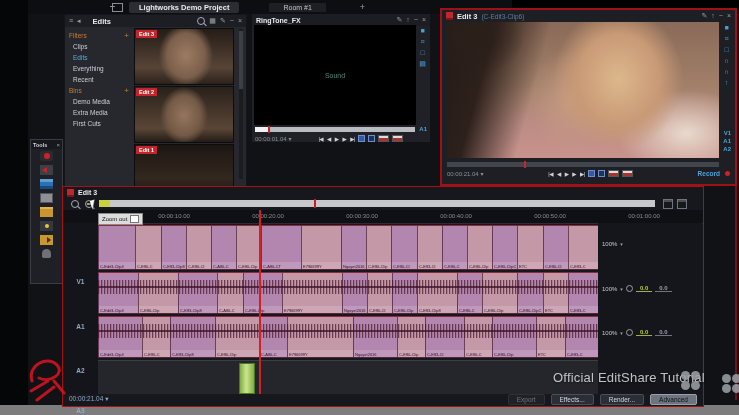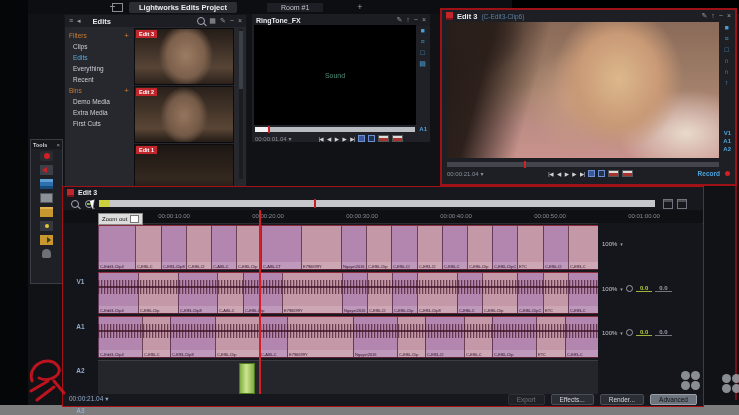--- a/index.html
+++ b/index.html
@@ -154,21 +154,21 @@
 </head>
 <body>
 
 <div id="screen">
 
   <div class="abs" id="topband">
       <div class="black"></div>
     </div>
   <div class="abs" id="topbar">
     <span class="exitico"></span>
-    <span id="projbtn">Lightworks Edits Project</span>
+    <span id="projbtn">Lightworks Demo Project</span>
     <span id="roomtab">Room #1</span>
     <span id="addroom">+</span>
   </div>
 
   <div class="abs" id="leftstrip"></div>
   <div class="abs" id="bottomstrip"></div>
   <div class="abs" id="rightredline"></div>
 
   <div class="abs" id="tools">
     <div class="titlebar">
@@ -553,20 +553,21 @@
       <span class="ftc"><span>00:00:21.04</span> <span>▾</span></span>
       <span class="fbtns">
           <span class="fbtn dim">Export</span>
           <span class="fbtn">Effects...</span>
           <span class="fbtn">Render...</span>
           <span class="fbtn pri">Advanced</span>
         </span>
     </div>
   </div>
 
+  <div class="abs" id="watermark">Official EditShare Tutorial</div>
   <div class="dots" style="left:681px;top:371px;">
       <i></i>
       <i></i>
       <i></i>
       <i></i>
     </div>
   <div class="dots" style="left:722px;top:374px;">
       <i></i>
       <i></i>
       <i></i>

